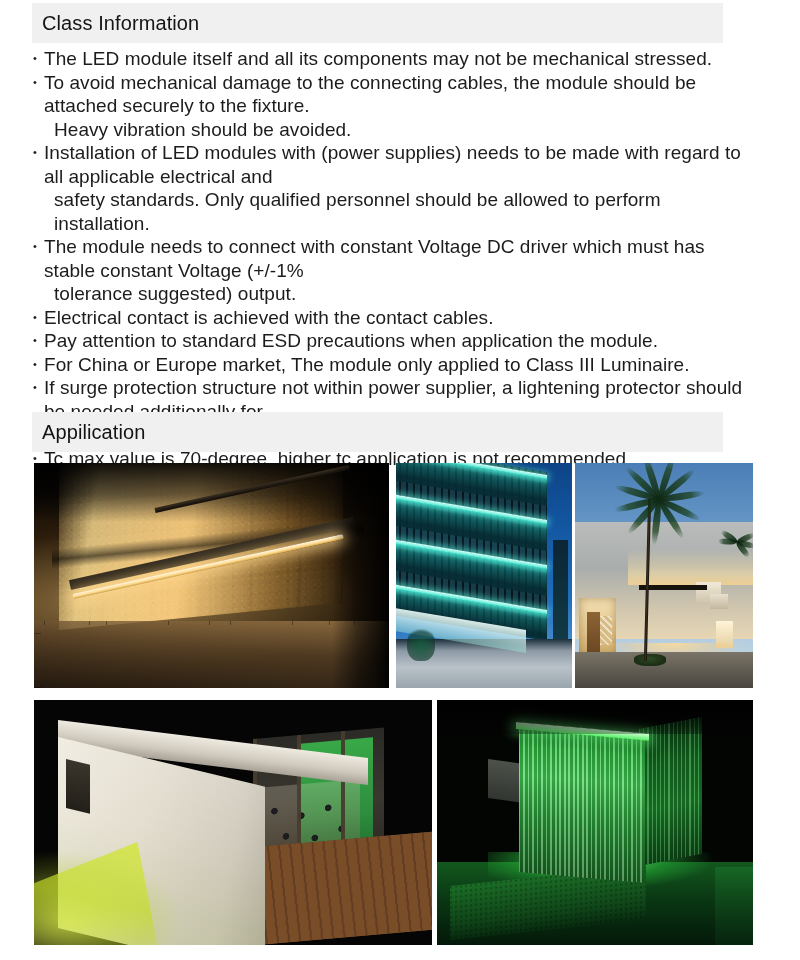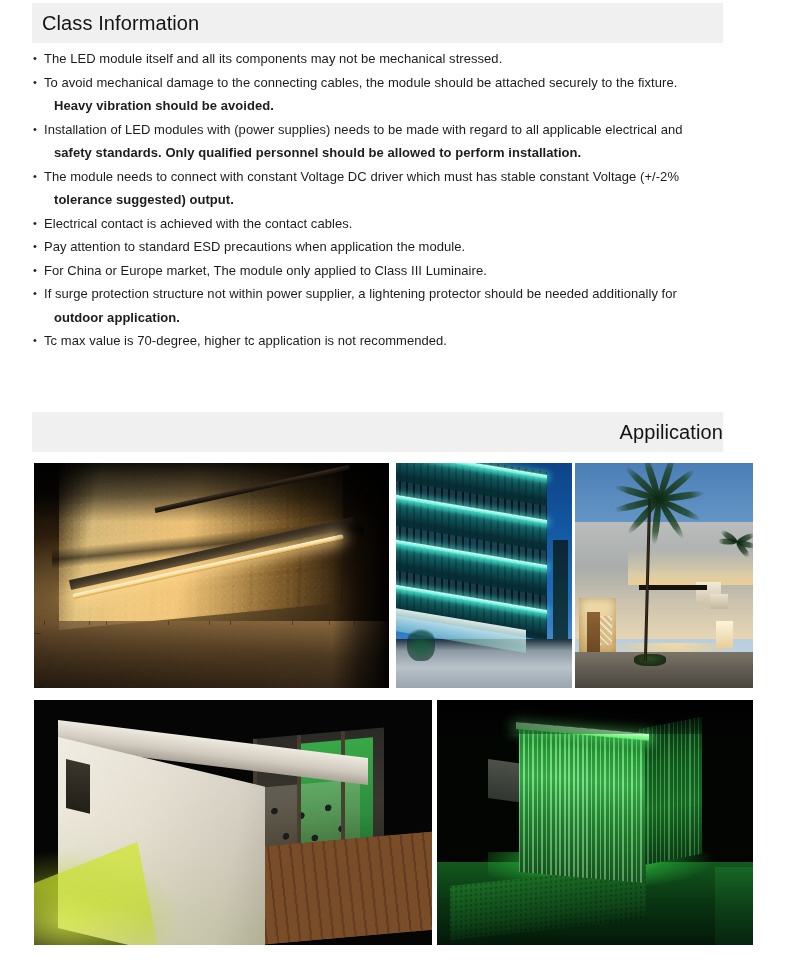--- a/index.html
+++ b/index.html
@@ -35,50 +35,49 @@
   }
   .section-header .title {
     font-size: 20px;
     font-weight: 400;
     color: #141414;
     letter-spacing: 0.1px;
     padding-left: 10px;
     line-height: 1;
   }
   #safety-header { top: 3px; }
-  #application-header { top: 412px; justify-content: flex-end; }
+  #application-header { top: 412px; }
 
   
   .bullet-list {
     position: absolute;
     left: 32px;
     top: 47px;
     width: 720px;
   }
   .bullet-item {
     position: relative;
     padding-left: 12px;
-    font-size: 13px;
+    font-size: 19px;
     line-height: 23.5px;
     color: #1c1c1c;
     letter-spacing: 0.05px;
   }
   .bullet-item::before {
     content: "\2022";
     position: absolute;
     left: 1px;
     top: 0;
     font-size: 11px;
     line-height: 23.5px;
     color: #1c1c1c;
   }
   .bullet-item .cont {
     display: block;
     padding-left: 10px;
-    font-weight: bold;
   }
 
   
   .gallery-row {
     position: absolute;
     left: 34px;
   }
   #gallery-row-1 { top: 463px; width: 719px; height: 225px; }
   #gallery-row-2 { top: 700px; width: 719px; height: 245px; }
 
@@ -491,21 +490,21 @@
     </div>
     <div class="bullet-item">
       <span>To avoid mechanical damage to the connecting cables, the module should be attached securely to the fixture.</span>
       <span class="cont">Heavy vibration should be avoided.</span>
     </div>
     <div class="bullet-item">
       <span>Installation of LED modules with (power supplies) needs to be made with regard to all applicable electrical and</span>
       <span class="cont">safety standards. Only qualified personnel should be allowed to perform installation.</span>
     </div>
     <div class="bullet-item">
-      <span>The module needs to connect with constant Voltage DC driver which must has stable constant Voltage (+/-2%</span>
+      <span>The module needs to connect with constant Voltage DC driver which must has stable constant Voltage (+/-1%</span>
       <span class="cont">tolerance suggested) output.</span>
     </div>
     <div class="bullet-item">
       <span>Electrical contact is achieved with the contact cables.</span>
     </div>
     <div class="bullet-item">
       <span>Pay attention to standard ESD precautions when application the module.</span>
     </div>
     <div class="bullet-item">
       <span>For China or Europe market, The module only applied to Class III Luminaire.</span>

